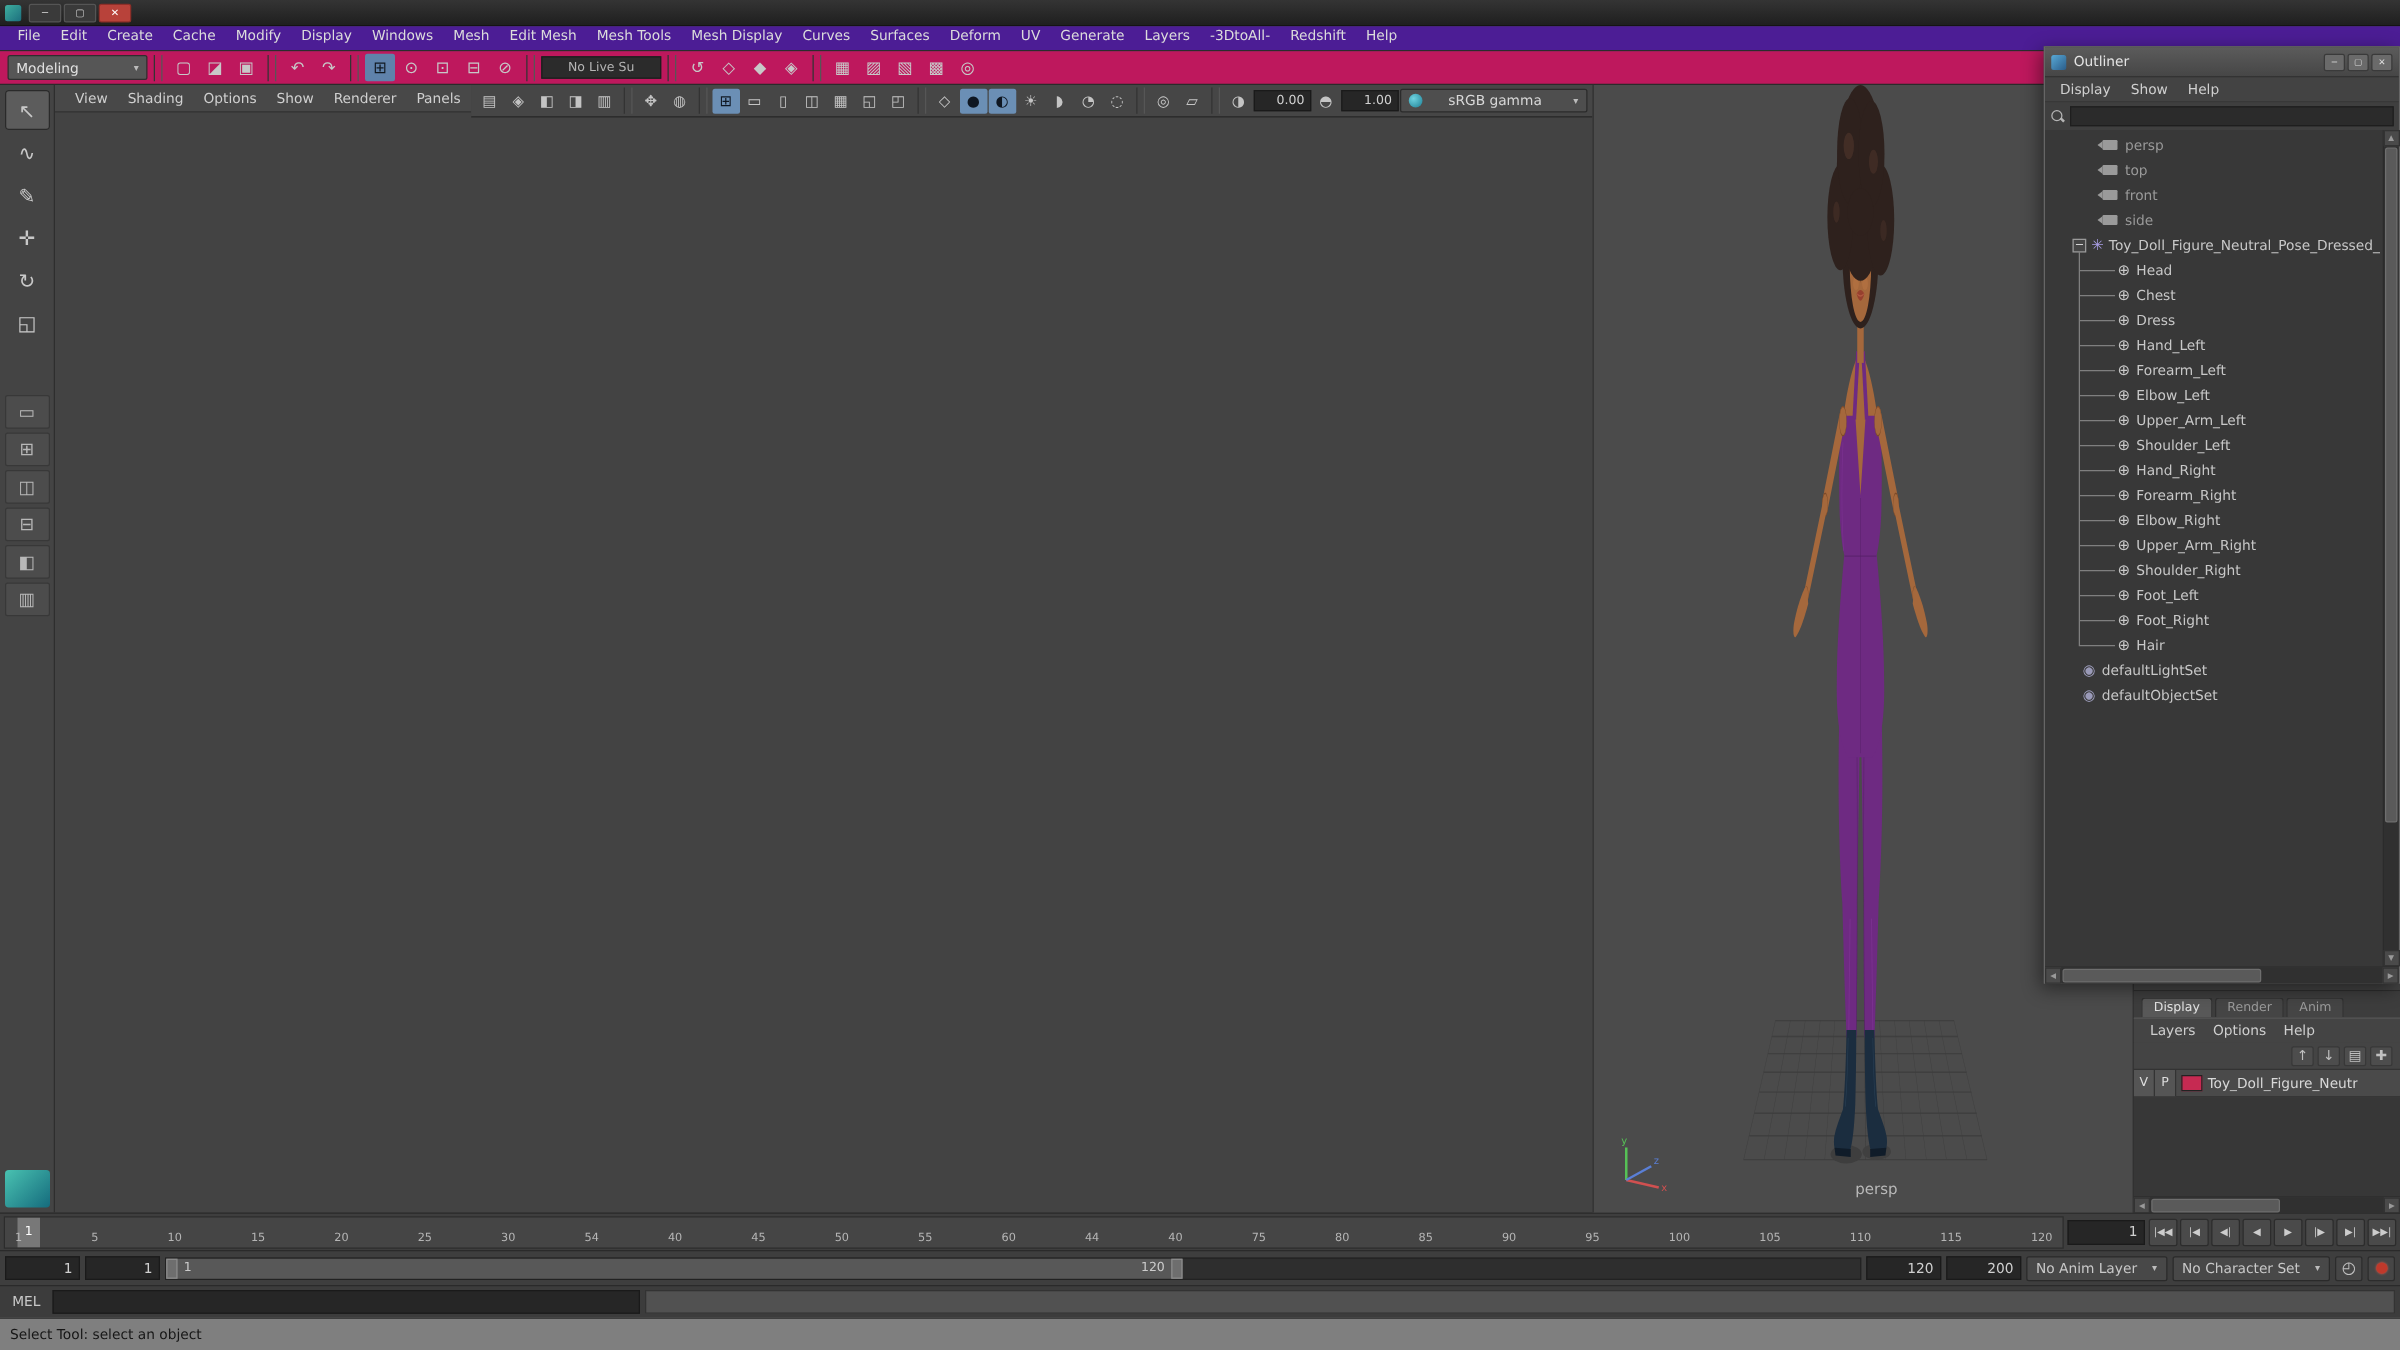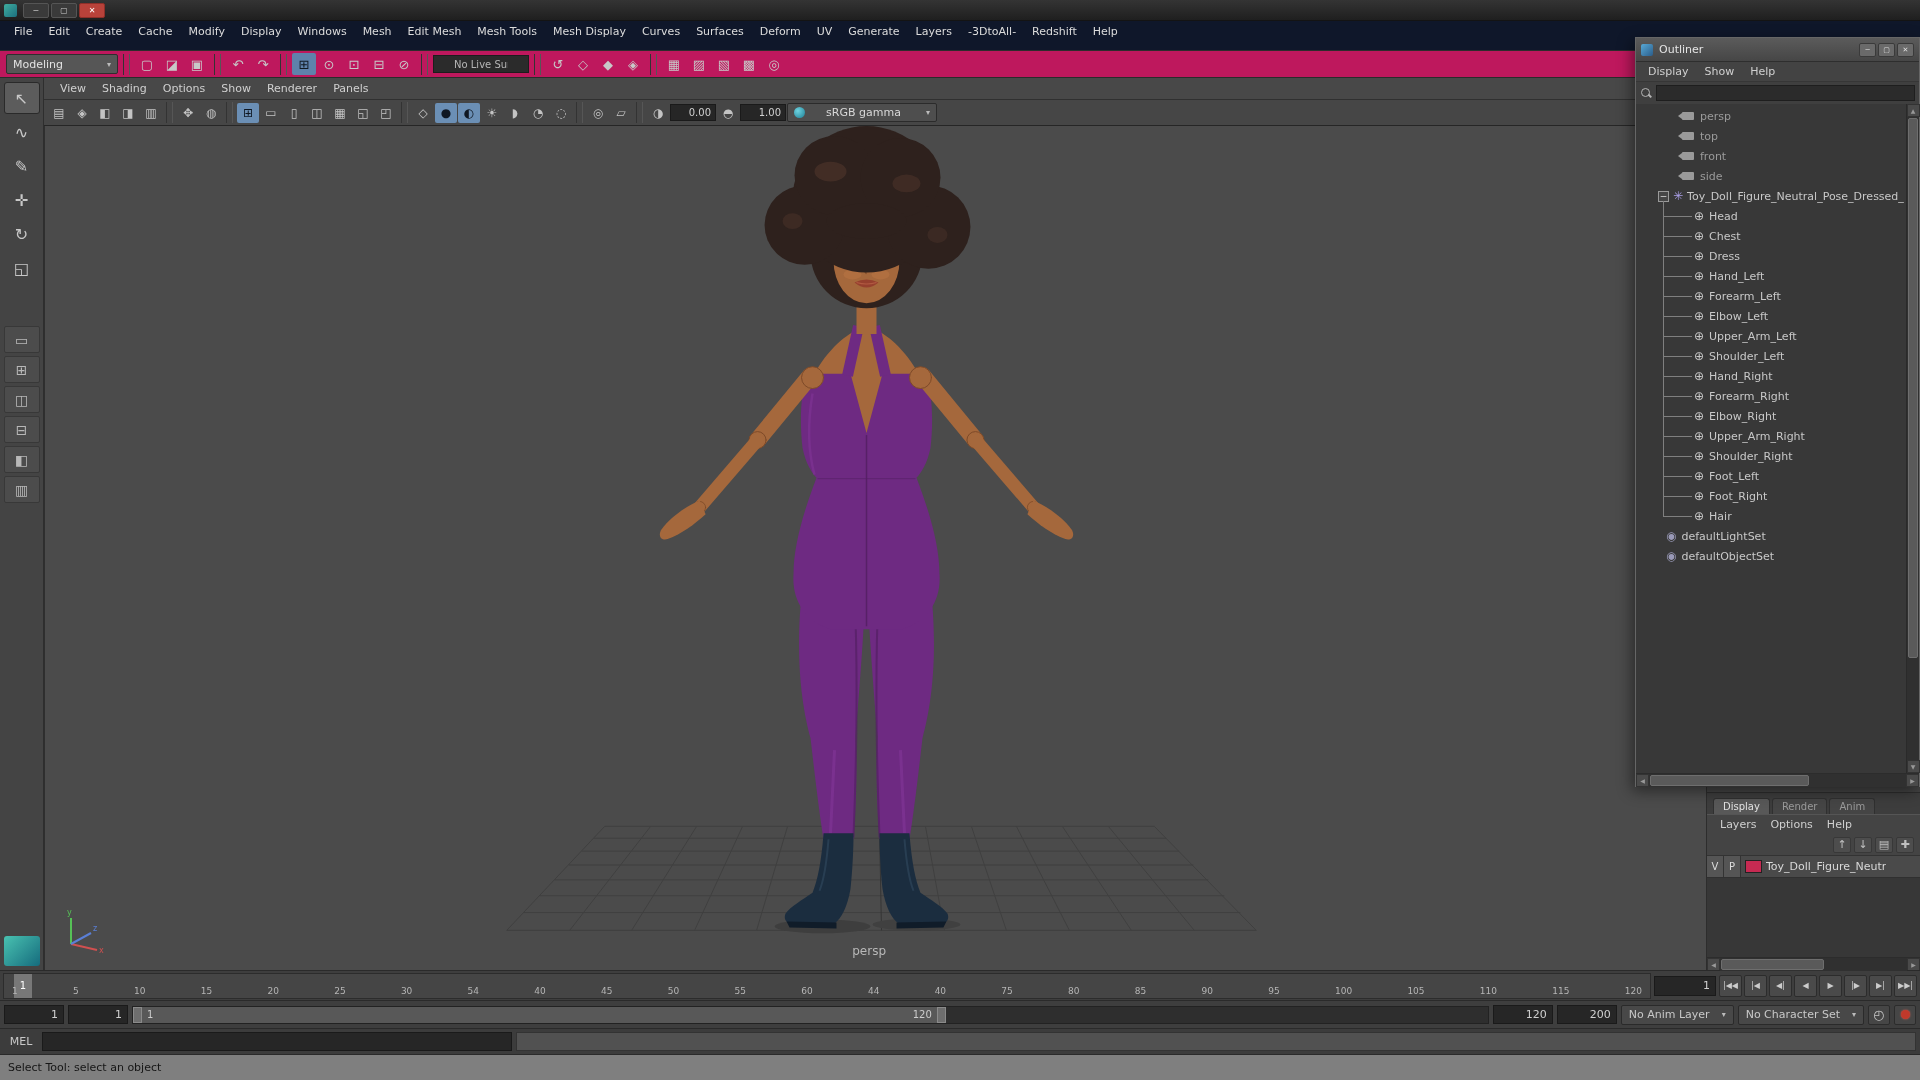--- a/index.html
+++ b/index.html
@@ -12,21 +12,21 @@
     padding:0 4px; border-bottom:1px solid #141414; flex:none; }
   .app-icon { width:13px; height:13px; border-radius:2px; margin-right:6px;
     background:linear-gradient(135deg,#3fae9f,#1c6f7e); flex:none; }
   #title-text { font-size:11px; color:#cfcfcf; white-space:nowrap; overflow:hidden; flex:1; }
   .win-controls { display:flex; gap:2px; }
   .win-btn { width:26px; height:15px; background:#3a3a3a; border:1px solid #555; color:#ccc;
     font-size:8px; display:flex; align-items:center; justify-content:center; border-radius:2px; cursor:default; }
   .win-btn.close { background:#b8423a; border-color:#8e2f29; color:#fff; }
 
   
-  #menu-bar { height:30px; background:#0f172a; display:flex; align-items:flex-start; padding-left:6px;
+  #menu-bar { height:20px; background:#4c1d95; display:flex; align-items:flex-end; padding-left:6px;
     border-bottom:1px solid #2c2c2c; flex:none; }
   .menu-item { padding:0 8px; line-height:22px; color:#dcdcdc; cursor:default; }
 
   
   #status-line { height:27px; background:#be185d; display:flex; align-items:center; padding:0 6px;
     border-bottom:1px solid #2b2b2b; flex:none; gap:2px; }
   .mode-select { width:112px; height:20px; background:#565656; border:1px solid #2e2e2e; border-radius:2px;
     display:flex; align-items:center; padding:0 6px; justify-content:space-between; color:#e2e2e2; }
   .dd-arrow { font-size:8px; color:#bbb; margin-left:4px; }
   .group-divider { width:7px; height:21px; margin:0 3px;
@@ -48,21 +48,21 @@
     color:#c8c8c8; font-size:16px; border-radius:3px; margin-bottom:2px; }
   .tool-btn.active { background:#5c5c5c; box-shadow:inset 0 0 0 1px #2a2a2a; }
   .toolbox-gap { height:40px; }
   .layout-btn { width:36px; height:27px; display:flex; align-items:center; justify-content:center;
     color:#b8b8b8; font-size:14px; background:#4c4c4c; border:1px solid #383838; border-radius:2px; margin-bottom:3px; }
   .toolbox-spacer { flex:1; }
   .maya-logo { width:36px; height:30px; border-radius:3px; margin-bottom:4px;
     background:linear-gradient(135deg,#49c2b1,#156b7d); }
 
   
-  #viewport-area { flex:1; display:flex; flex-direction:column; min-width:0; }
+  #viewport-area { flex:1; display:flex; flex-direction:row; min-width:0; }
   #panel-menubar { height:22px; background:#484848; display:flex; align-items:center; padding-left:8px;
     border-bottom:1px solid #303030; flex:none; }
   .pmenu-item { padding:0 8px; color:#d0d0d0; line-height:22px; }
   #viewport-toolbar { height:26px; background:#464646; display:flex; align-items:center; padding:0 4px;
     border-bottom:1px solid #262626; flex:none; gap:1px; }
   .vp-icon { width:22px; height:20px; display:flex; align-items:center; justify-content:center;
     color:#c4c4c4; font-size:12px; border-radius:2px; }
   .vp-icon.active { background:#6b8fb5; color:#0f1722; }
   .vp-field { width:46px; height:17px; background:#262626; border:1px solid #1a1a1a; color:#d0d0d0;
     font-size:10px; text-align:right; padding:0 4px; font-family:inherit; }

